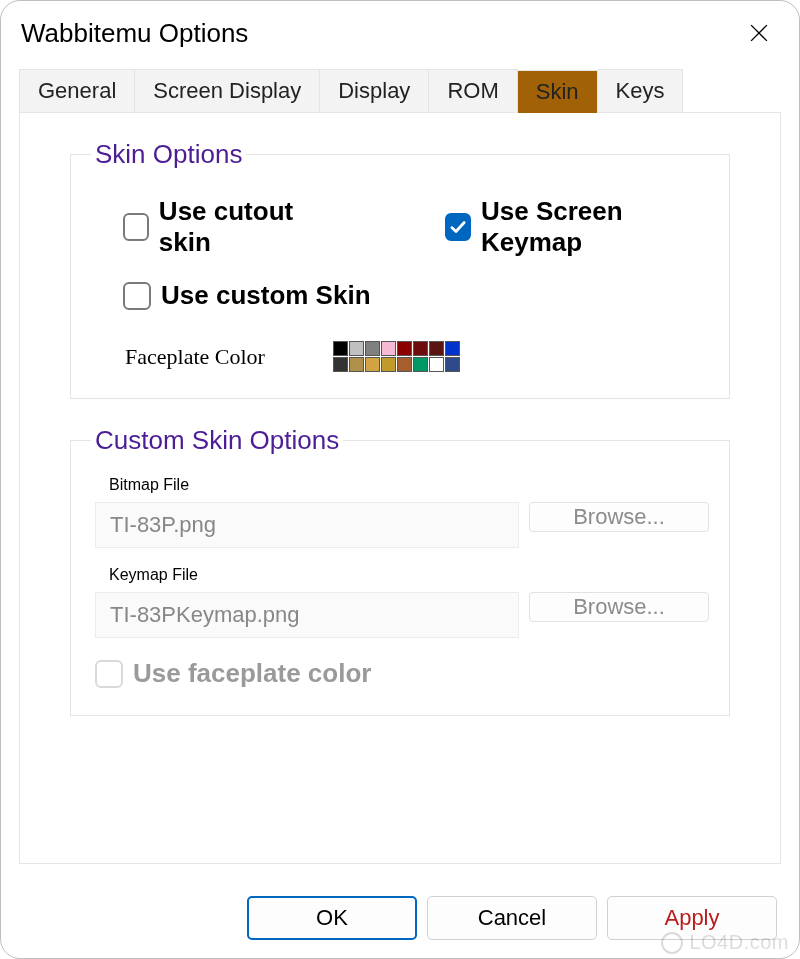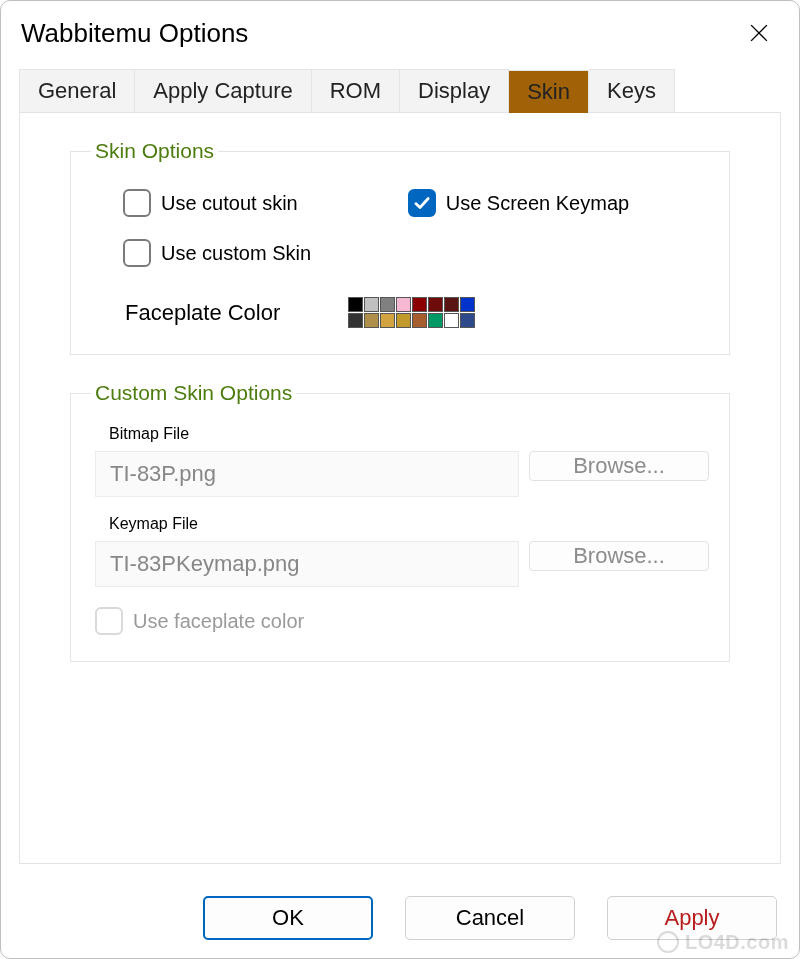--- a/index.html
+++ b/index.html
@@ -7,21 +7,21 @@
     margin: 0; padding: 0;
     font-family: "Segoe UI", Tahoma, sans-serif;
     font-size: 20px;
     background: #fff;
     color: #000;
   }
   .window {
     width: 800px;
     height: 959px;
     border: 1px solid #bfbfbf;
-    border-radius: 10px;
+    border-radius: 20px;
     position: relative;
     background: #fff;
     overflow: hidden;
   }
   .titlebar {
     display: flex;
     align-items: center;
     justify-content: space-between;
     padding: 12px 20px 8px 20px;
   }
@@ -70,30 +70,31 @@
     position: relative;
     z-index: 1;
   }
   fieldset.group {
     border: 1px solid #e4e4e4;
     margin: 26px 50px 0 50px;
     padding: 16px 20px 26px 20px;
     position: relative;
   }
   fieldset.group legend {
-    font-size: 21px;
+    font-size: 26px;
     padding: 0 4px;
-    color: #4d7c0f;
+    color: #4c1d95;
   }
   .row { display: flex; align-items: center; }
   .opt-row1 { gap: 110px; margin: 10px 0 0 32px; }
   .opt-row2 { margin: 22px 0 0 32px; }
   .chk {
     display: flex; align-items: center; gap: 10px;
-    font-size: 20px;
+    font-size: 26px;
+    font-weight: bold;
   }
   .chkbox {
     width: 28px; height: 28px;
     border: 2px solid #7a7a7a;
     border-radius: 6px;
     display: inline-flex; align-items: center; justify-content: center;
     background: #fff;
   }
   .chkbox.checked {
     background: #0067c0;
@@ -101,20 +102,21 @@
   }
   .chkbox.checked svg { width: 18px; height: 18px; }
   .chkbox.disabled {
     border-color: #d9d9d9;
   }
   .chk.disabled .chk-label { color: #9a9a9a; }
   .faceplate-row {
     display: flex; align-items: center;
     margin: 30px 0 0 34px;
     gap: 68px;
+    font-family: Liberation Serif, serif;
   }
   .faceplate-label { font-size: 22px; }
   .swatches {
     display: grid;
     grid-template-columns: repeat(8, 15px);
     grid-template-rows: repeat(2, 15px);
     gap: 1px;
   }
   .sw {
     width: 15px; height: 15px;
@@ -150,40 +152,40 @@
     border-radius: 4px;
   }
   .use-faceplate-row {
     margin: 20px 0 0 4px;
   }
   .button-row {
     position: absolute;
     bottom: 18px;
     right: 22px;
     display: flex;
-    gap: 32px;
+    gap: 10px;
   }
   .btn {
     width: 170px; height: 44px;
     border: 1px solid #d0d0d0;
     border-radius: 5px;
     background: #fdfdfd;
     font-size: 22px;
     display: flex; align-items: center; justify-content: center;
     cursor: default;
   }
   .btn.primary { border: 2px solid #0067c0; }
   .btn.disabled { color: #b91c1c; }
   .watermark {
     position: absolute;
     right: 10px; bottom: 4px;
     color: rgba(0,0,0,0.14);
     font-size: 20px;
-    font-weight: 700;
-    display: flex; align-items: flex-start; gap: 6px;
+    font-weight: 400;
+    display: flex; align-items: center; gap: 6px;
     pointer-events: none;
     letter-spacing: 0.5px;
   }
   .watermark .circ {
     width: 22px; height: 22px; border-radius: 50%;
     border: 2px solid rgba(0,0,0,0.14);
     display: inline-block;
   }
 </style>
 </head>
@@ -196,23 +198,23 @@
     <div class="close-btn">
       <svg viewBox="0 0 16 16">
           <line x1="1" y1="1" x2="15" y2="15" stroke="#000" stroke-width="1.2"></line>
           <line x1="15" y1="1" x2="1" y2="15" stroke="#000" stroke-width="1.2"></line>
         </svg>
     </div>
   </div>
 
   <div class="tabstrip">
     <div class="tab">General</div>
-    <div class="tab">Apply Capture</div>
+    <div class="tab">Screen Display</div>
+    <div class="tab">Display</div>
     <div class="tab">ROM</div>
-    <div class="tab">Display</div>
     <div class="tab active">Skin</div>
     <div class="tab">Keys</div>
   </div>
 
   <div class="tab-page">
 
     <fieldset class="group">
       <legend>Skin Options</legend>
 
       <div class="row opt-row1">

